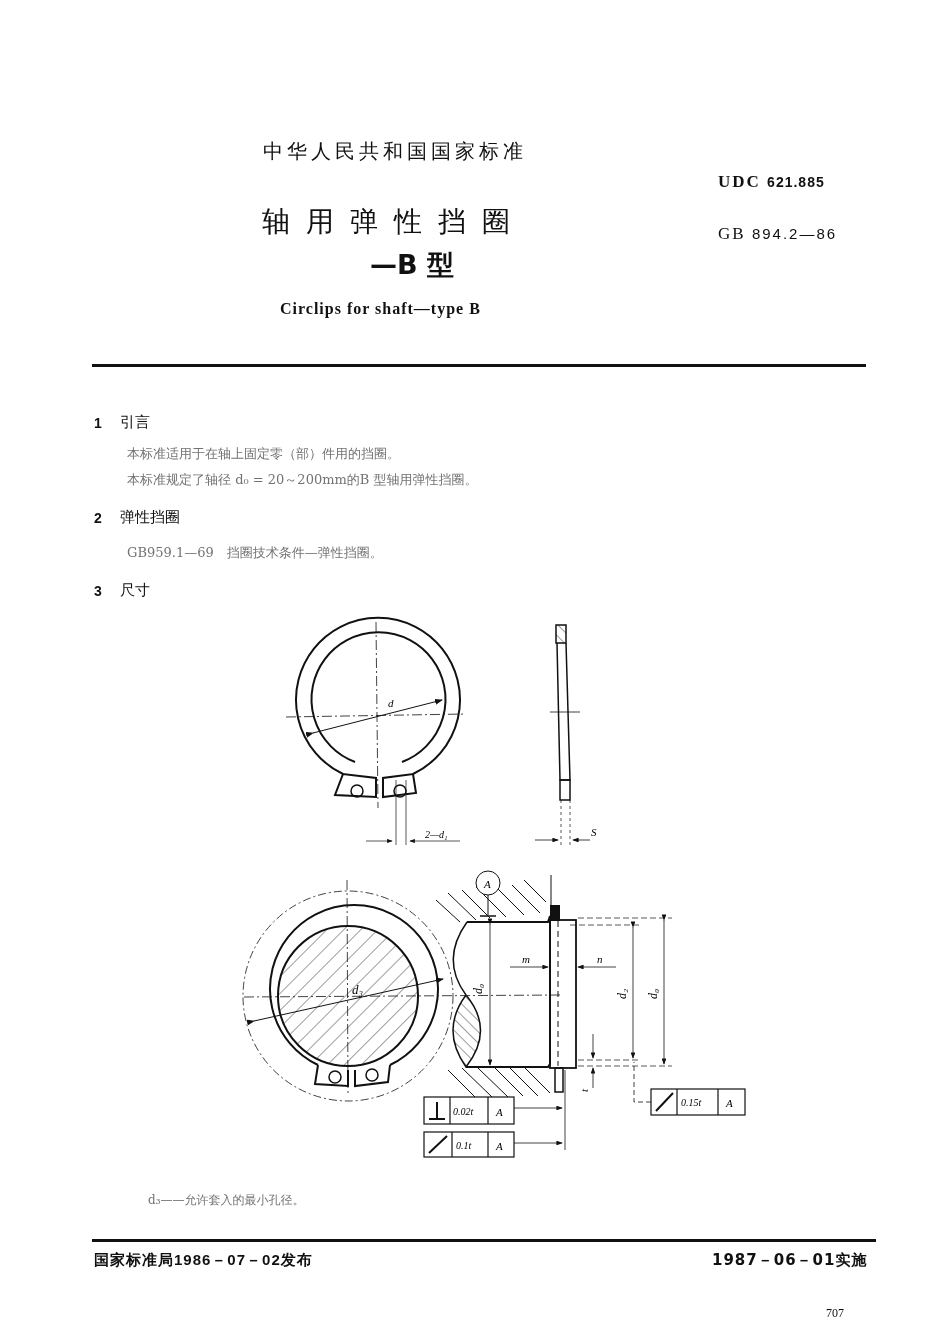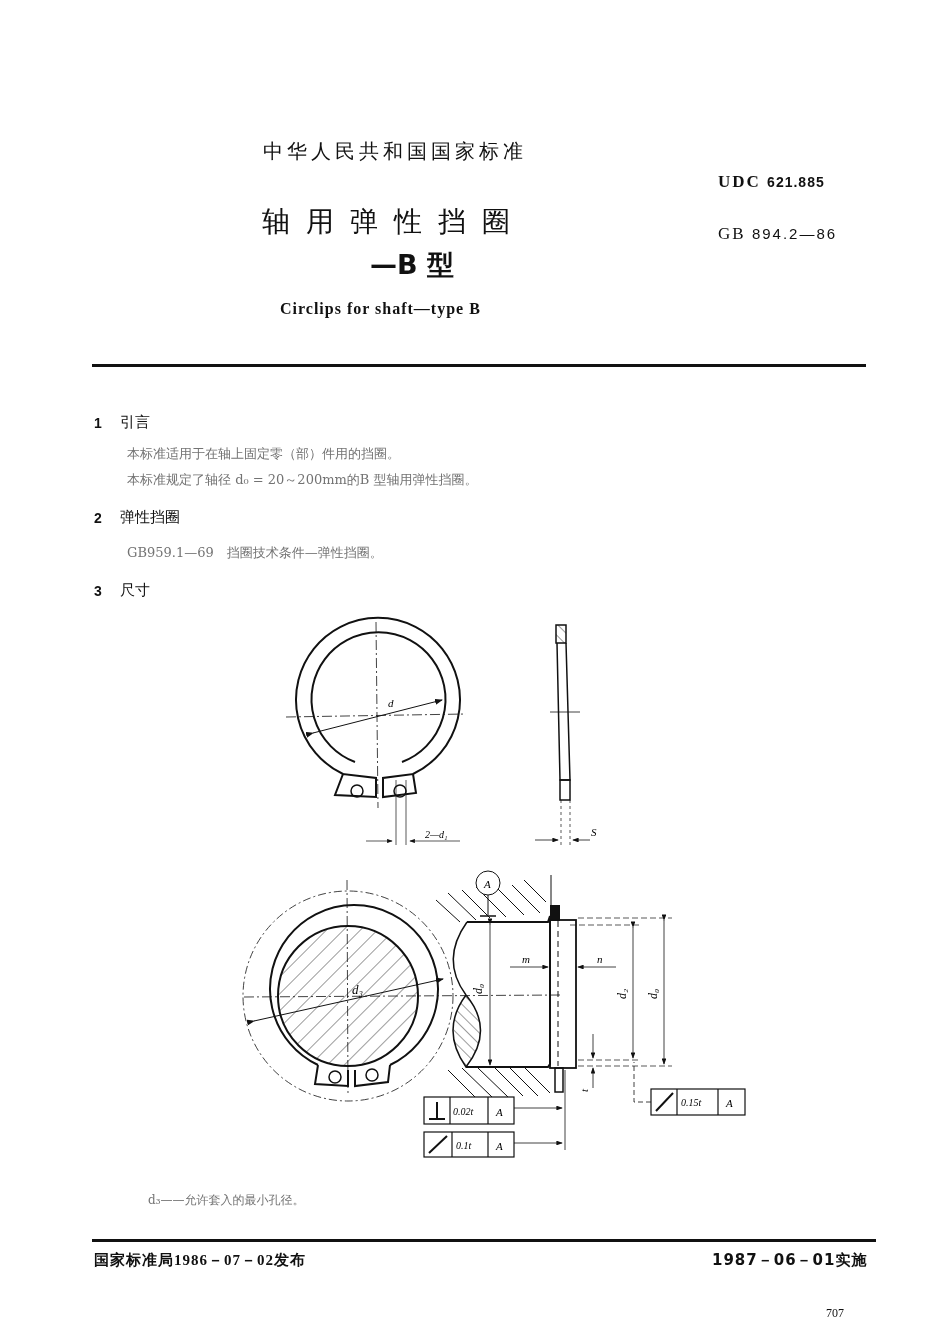--- a/index.html
+++ b/index.html
@@ -12,21 +12,21 @@
   .title-cn { left:262px; top:203px; font-family:"DejaVu Sans", sans-serif; font-size:28px; letter-spacing:16px; }
   .gb { left:718px; top:224px; font-family:"Liberation Serif", serif; font-weight:normal; font-size:17px; letter-spacing:2px; }
   .gb .num { font-family:"Liberation Sans", sans-serif; font-size:15px; letter-spacing:2px; }
   .title-b { left:370px; top:247px; font-family:"DejaVu Sans", sans-serif; font-size:27px; font-weight:bold; }
   .title-en { left:280px; top:300px; font-family:"Liberation Serif", serif; font-weight:bold; font-size:16px; letter-spacing:1px; }
   .rule-top { left:92px; top:364px; width:774px; height:3px; background:#111; }
   .sec-num { font-family:"Liberation Sans", sans-serif; font-weight:bold; font-size:14px; }
   .sec-title { font-family:"DejaVu Sans", sans-serif; font-size:15px; }
   .body-txt { font-family:"DejaVu Serif", serif; font-size:13px; color:#737373; }
   .rule-bottom { left:92px; top:1239px; width:784px; height:3px; background:#111; }
-  .footer-l { left:94px; top:1251px; font-family:Liberation Serif, serif; font-weight:bold; font-size:15px; letter-spacing:1px; }
+  .footer-l { left:94px; top:1251px; font-family:Liberation Sans, sans-serif; font-weight:bold; font-size:15px; letter-spacing:1px; }
   .footer-r { left:712px; top:1251px; font-family:"DejaVu Sans", sans-serif; font-weight:bold; font-size:15px; letter-spacing:1px; }
   .page-no { left:826px; top:1306px; font-family:"Liberation Serif", serif; font-size:12px; }
   svg text { font-family:"Liberation Serif", serif; font-style:italic; }
 </style>
 </head>
 <body>
 
 <div class="abs hdr-std">中华人民共和国国家标准</div>
 <div class="abs udc">
   <span>UDC</span>

